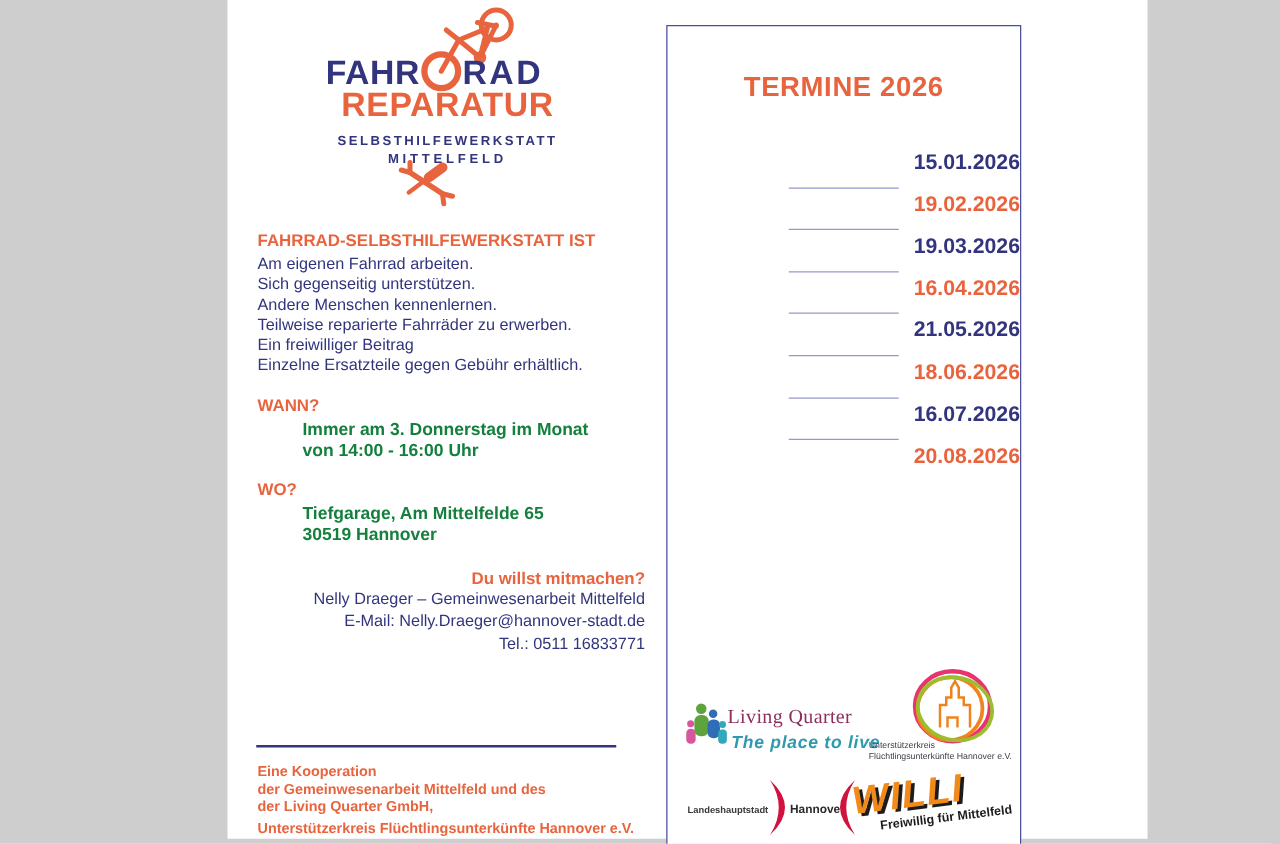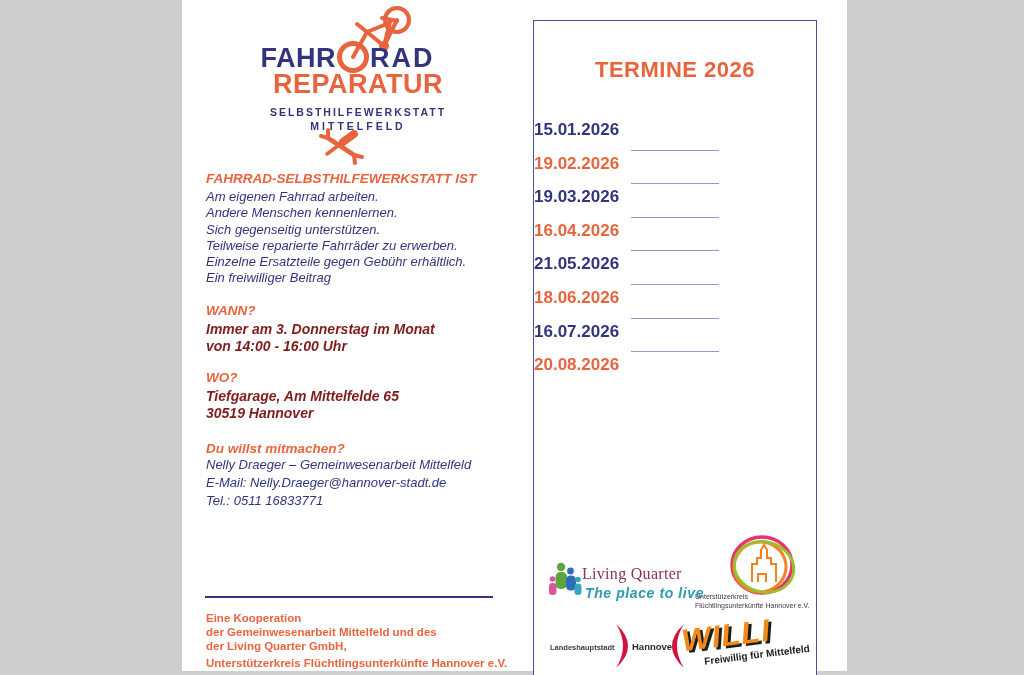--- a/index.html
+++ b/index.html
@@ -1,43 +1,43 @@
 <!DOCTYPE html>
 <html><head>
 <meta charset="utf-8">
 <style>
   * { margin:0; padding:0; box-sizing:border-box; }
   html,body { width:1024px; height:675px; overflow:hidden; }
   body { background:#CECECE; font-family:"Liberation Sans", sans-serif; position:relative; }
 
-  .flyer-page { position:absolute; left:182px; top:0; width:665px; height:671px; background:#FFFFFF; }
+  .flyer-page { position:absolute; left:182px; top:0; width:736px; height:671px; background:#FFFFFF; }
 
   
   .logo-wrap { position:absolute; left:88px; top:3px; width:186px; height:168px; }
   .logo-wrap svg { overflow:visible; }
 
-  .content { position:absolute; left:24px; top:171px; width:310px; color:#32357D; font-size:13px; line-height:16.3px;font-style:italic; }
+  .content { position:absolute; left:24px; top:185px; width:310px; color:#32357D; font-size:13px; line-height:16.3px; }
   .h-orange { color:#E8643E; font-weight:bold; font-size:13.5px; line-height:15px; }
   .content .sec { margin-top:14px; }
   .content .sec-wann { margin-top:16px; }
-  .content .sec-kontakt { margin-top:19px; }
-  .bold-navy { font-weight:bold; font-size:14px; line-height:17.4px; color:#7f1d1d; }
+  .content .sec-kontakt { margin-top:19px;text-align:right; }
+  .bold-navy { font-weight:bold; font-size:14px; line-height:17.4px; color:#15803d;margin-left:36px; }
   .plain-navy { color:#32357D; }
-  .kontakt-lines { line-height:17.6px; }
+  .kontakt-lines { line-height:17.6px;text-align:right; }
   .mb3 { margin-bottom:3px; }
 
   .footer-divider { position:absolute; left:23px; top:596px; width:288px; height:2px; background:#32357D; }
   .footer-text { position:absolute; left:24px; top:611px; width:330px; color:#E8643E; font-weight:bold; font-size:11.5px; line-height:14.2px; white-space:nowrap; }
   .footer-text div:last-child { margin-top:2px; }
 
   
   .termine-panel { position:absolute; left:351px; top:20px; width:284px; height:663px; border:1.5px solid #4A4E9B; background:#fff; }
   .termine-title { margin-top:36px; text-align:center; color:#E8643E; font-weight:bold; font-size:22px; letter-spacing:0.5px; }
   .dates { margin-top:37px; }
-  .date-item { height:33.6px; position:relative; text-align:left; font-weight:bold; font-size:17px; }
+  .date-item { height:33.6px; position:relative; text-align:right; font-weight:bold; font-size:17px; }
   .date-item:nth-child(odd) { color:#32357D; }
   .date-item:nth-child(even){ color:#E8643E; }
   .date-item:not(:last-child)::after { content:""; position:absolute; left:50%; transform:translateX(-50%); bottom:3px; width:88px; height:1px; background:#9599C9; }
 
   
   .lq-icon { position:absolute; left:14px; top:539px; }
   .lq-name { position:absolute; left:48px; top:544px; font-family:"Liberation Serif", serif; font-size:16px; color:#8E2F5D; letter-spacing:0.3px; }
   .lq-tag  { position:absolute; left:51px; top:564px; font-style:italic; font-weight:bold; font-size:14px; color:#2E9AB0; letter-spacing:0.6px; }
 
   .uk-icon { position:absolute; left:188px; top:511px; }
@@ -83,26 +83,26 @@
         <path d="M84,152 l8,2 M84,152 l1,8" stroke-width="4"></path>
         <path d="M84,131 L73,139" stroke-width="8"></path>
         <path d="M73,139 L57,151" stroke-width="3.5"></path>
       </g>
     </svg>
   </div>
 
   <div class="content">
     <div class="h-orange mb3">FAHRRAD-SELBSTHILFEWERKSTATT IST</div>
     <div class="plain-navy">Am eigenen Fahrrad arbeiten.</div>
+    <div class="plain-navy">Sich gegenseitig unterstützen.</div>
     <div class="plain-navy">Andere Menschen kennenlernen.</div>
-    <div class="plain-navy">Sich gegenseitig unterstützen.</div>
     <div class="plain-navy">Teilweise reparierte Fahrräder zu erwerben.</div>
 
+    <div class="plain-navy">Ein freiwilliger Beitrag</div>
     <div class="plain-navy">Einzelne Ersatzteile gegen Gebühr erhältlich.</div>
-    <div class="plain-navy">Ein freiwilliger Beitrag</div>
 
     <div class="sec sec-wann h-orange mb3">WANN?</div>
     <div class="bold-navy">Immer am 3. Donnerstag im Monat</div>
     <div class="bold-navy">von 14:00 - 16:00 Uhr</div>
 
     <div class="sec h-orange mb3">WO?</div>
     <div class="bold-navy">Tiefgarage, Am Mittelfelde 65</div>
     <div class="bold-navy">30519 Hannover</div>
 
     <div class="sec sec-kontakt h-orange">Du willst mitmachen?</div>

